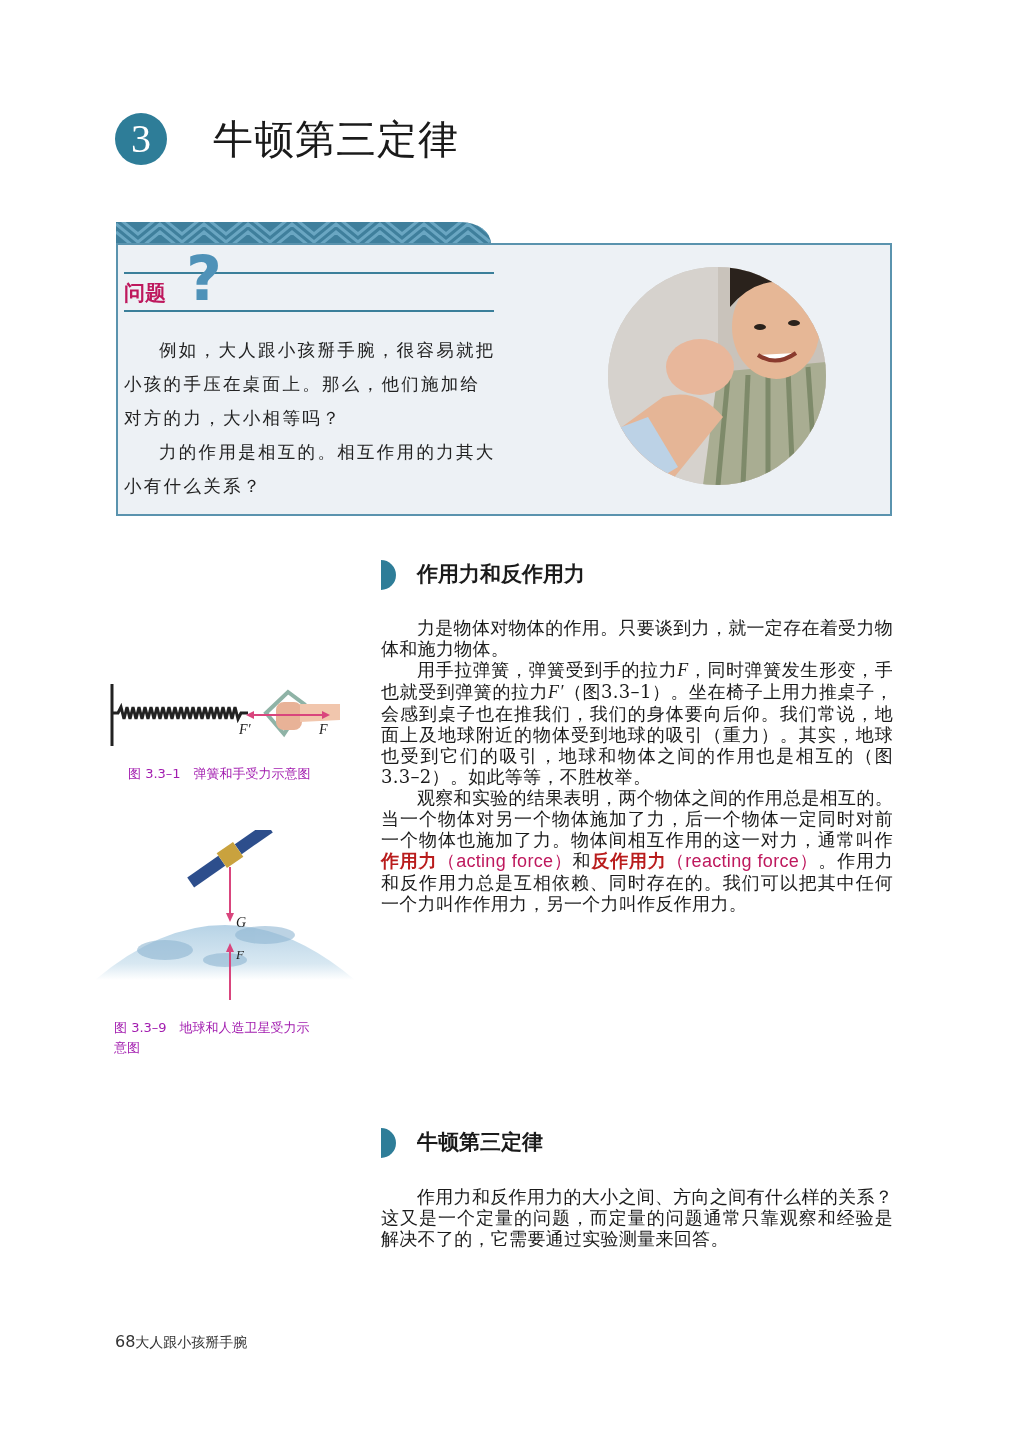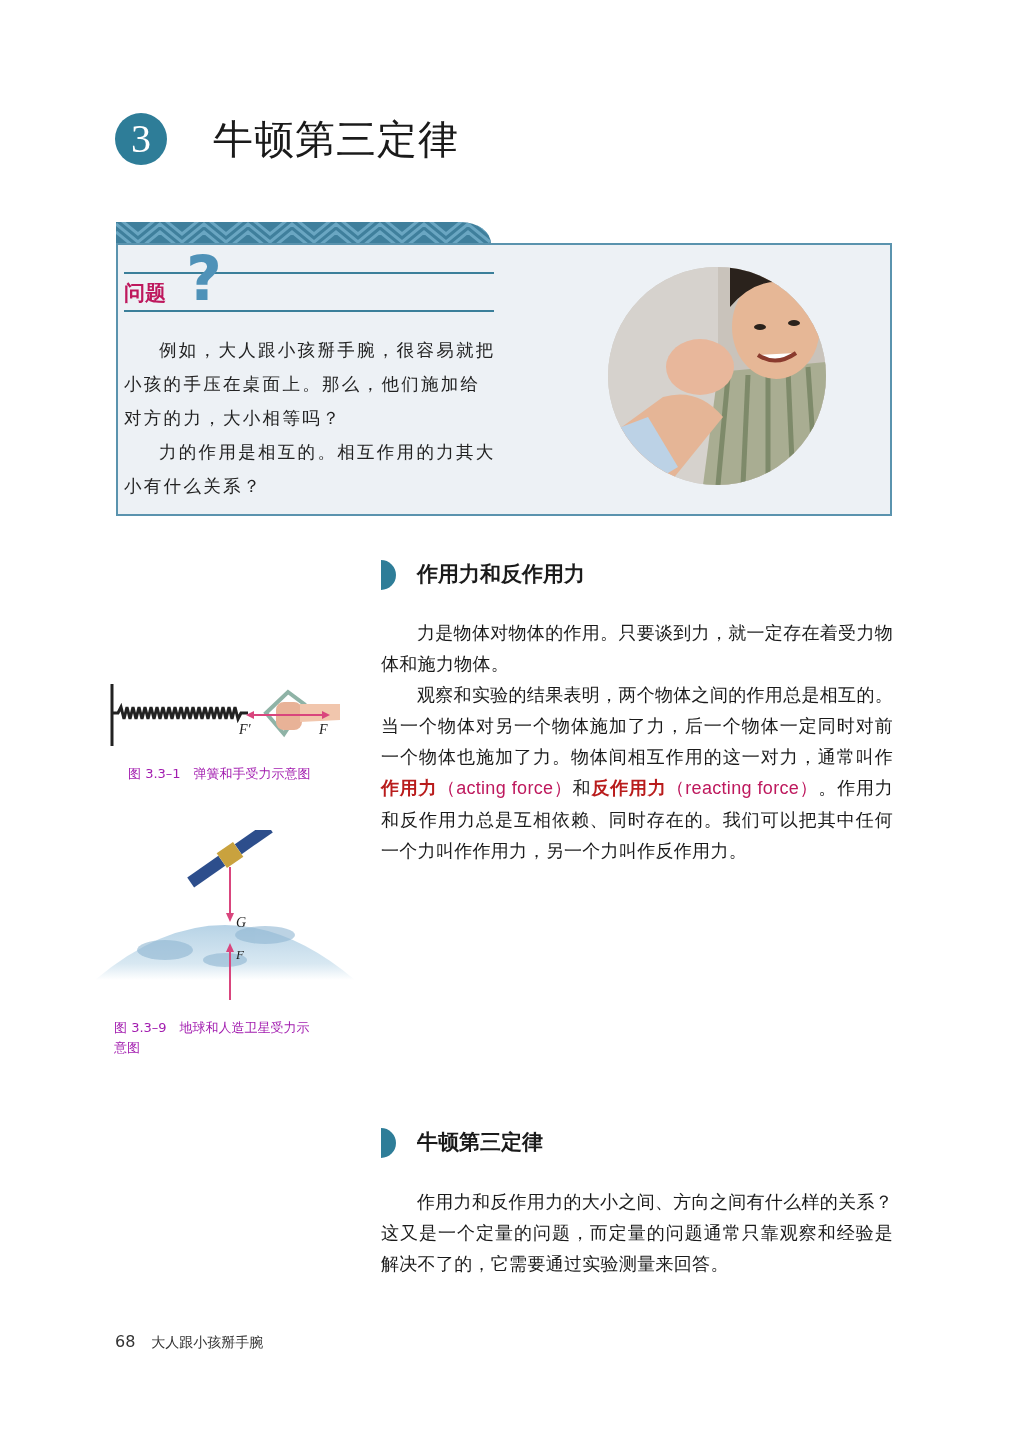--- a/index.html
+++ b/index.html
@@ -33,31 +33,31 @@
   .photo { left:608px; top:267px; width:218px; height:218px; border-radius:50%;
            overflow:hidden; background:#cfcbc6; }
 
   
   .sec-marker { width:15px; height:30px; background:#2e7d98;
                 border-radius:0 15px 15px 0; }
   .sec-title { font-family:"DejaVu Sans", sans-serif; font-weight:bold; font-size:21px;
                color:#1a1a1a; line-height:30px; }
 
   .body-text { left:381px; width:512px; font-family:"DejaVu Serif", serif;
-               font-size:18px; line-height:31px; color:#1a1a1a; text-align:justify;
+               font-size:18px; line-height:21px; color:#1a1a1a; text-align:justify;
                letter-spacing:0.3px; }
   .body-text p { margin:0; text-indent:2em; }
   .term { color:#b91c1c; font-weight:bold; font-family:"DejaVu Sans", sans-serif; }
   .term-en { color:#be185d; font-family:Liberation Sans, sans-serif; }
   .ital { font-style:italic; font-family:"Liberation Serif", serif; }
 
   .caption { font-family:"DejaVu Sans", sans-serif; font-size:13px; color:#a21caf; line-height:20px; }
 
   .footer { left:115px; top:1332px; font-family:"DejaVu Sans", sans-serif; font-size:14px; color:#333; }
-  .footer .pn { font-size:16px; margin-right:16px; }
+  .footer .pn { font-size:16px; margin-right:0; }
 </style>
 </head>
 <body>
 
 <div class="abs chap-num">3</div>
 <div class="abs chap-title">牛顿第三定律</div>
 
 <div class="abs qbox-band">
   <svg width="375" height="22" viewBox="0 0 375 22">
     <rect x="0" y="0" width="375" height="22" fill="#3f7f9c"></rect>
@@ -102,20 +102,21 @@
 
     <path d="M0 165 L40 150 L70 200 L40 218 L0 218 Z" fill="#bcd2e6"></path>
   </svg>
 </div>
 
 <div class="abs sec-marker" style="left:381px;top:560px;"></div>
 <div class="abs sec-title" style="left:417px;top:559px;">作用力和反作用力</div>
 
 <div class="abs body-text" style="top:617px;">
   <p>力是物体对物体的作用。只要谈到力，就一定存在着受力物体和施力物体。</p>
+  <p><span>用手拉弹簧，弹簧受到手的拉力</span><span class="ital">F</span><span>，同时弹簧发生形变，手也就受到弹簧的拉力</span><span class="ital">F′</span><span>（图3.3–1）。坐在椅子上用力推桌子，会感到桌子也在推我们，我们的身体要向后仰。我们常说，地面上及地球附近的物体受到地球的吸引（重力）。其实，地球也受到它们的吸引，地球和物体之间的作用也是相互的（图3.3–2）。如此等等，不胜枚举。</span></p>
   <p><span>观察和实验的结果表明，两个物体之间的作用总是相互的。当一个物体对另一个物体施加了力，后一个物体一定同时对前一个物体也施加了力。物体间相互作用的这一对力，通常叫作</span><span class="term">作用力</span><span class="term-en">（acting force）</span><span>和</span><span class="term">反作用力</span><span class="term-en">（reacting force）</span><span>。作用力和反作用力总是互相依赖、同时存在的。我们可以把其中任何一个力叫作作用力，另一个力叫作反作用力。</span></p>
 </div>
 
 <div class="abs sec-marker" style="left:381px;top:1128px;"></div>
 <div class="abs sec-title" style="left:417px;top:1127px;">牛顿第三定律</div>
 
 <div class="abs body-text" style="top:1186px;">
   <p>作用力和反作用力的大小之间、方向之间有什么样的关系？这又是一个定量的问题，而定量的问题通常只靠观察和经验是解决不了的，它需要通过实验测量来回答。</p>
 </div>
 

